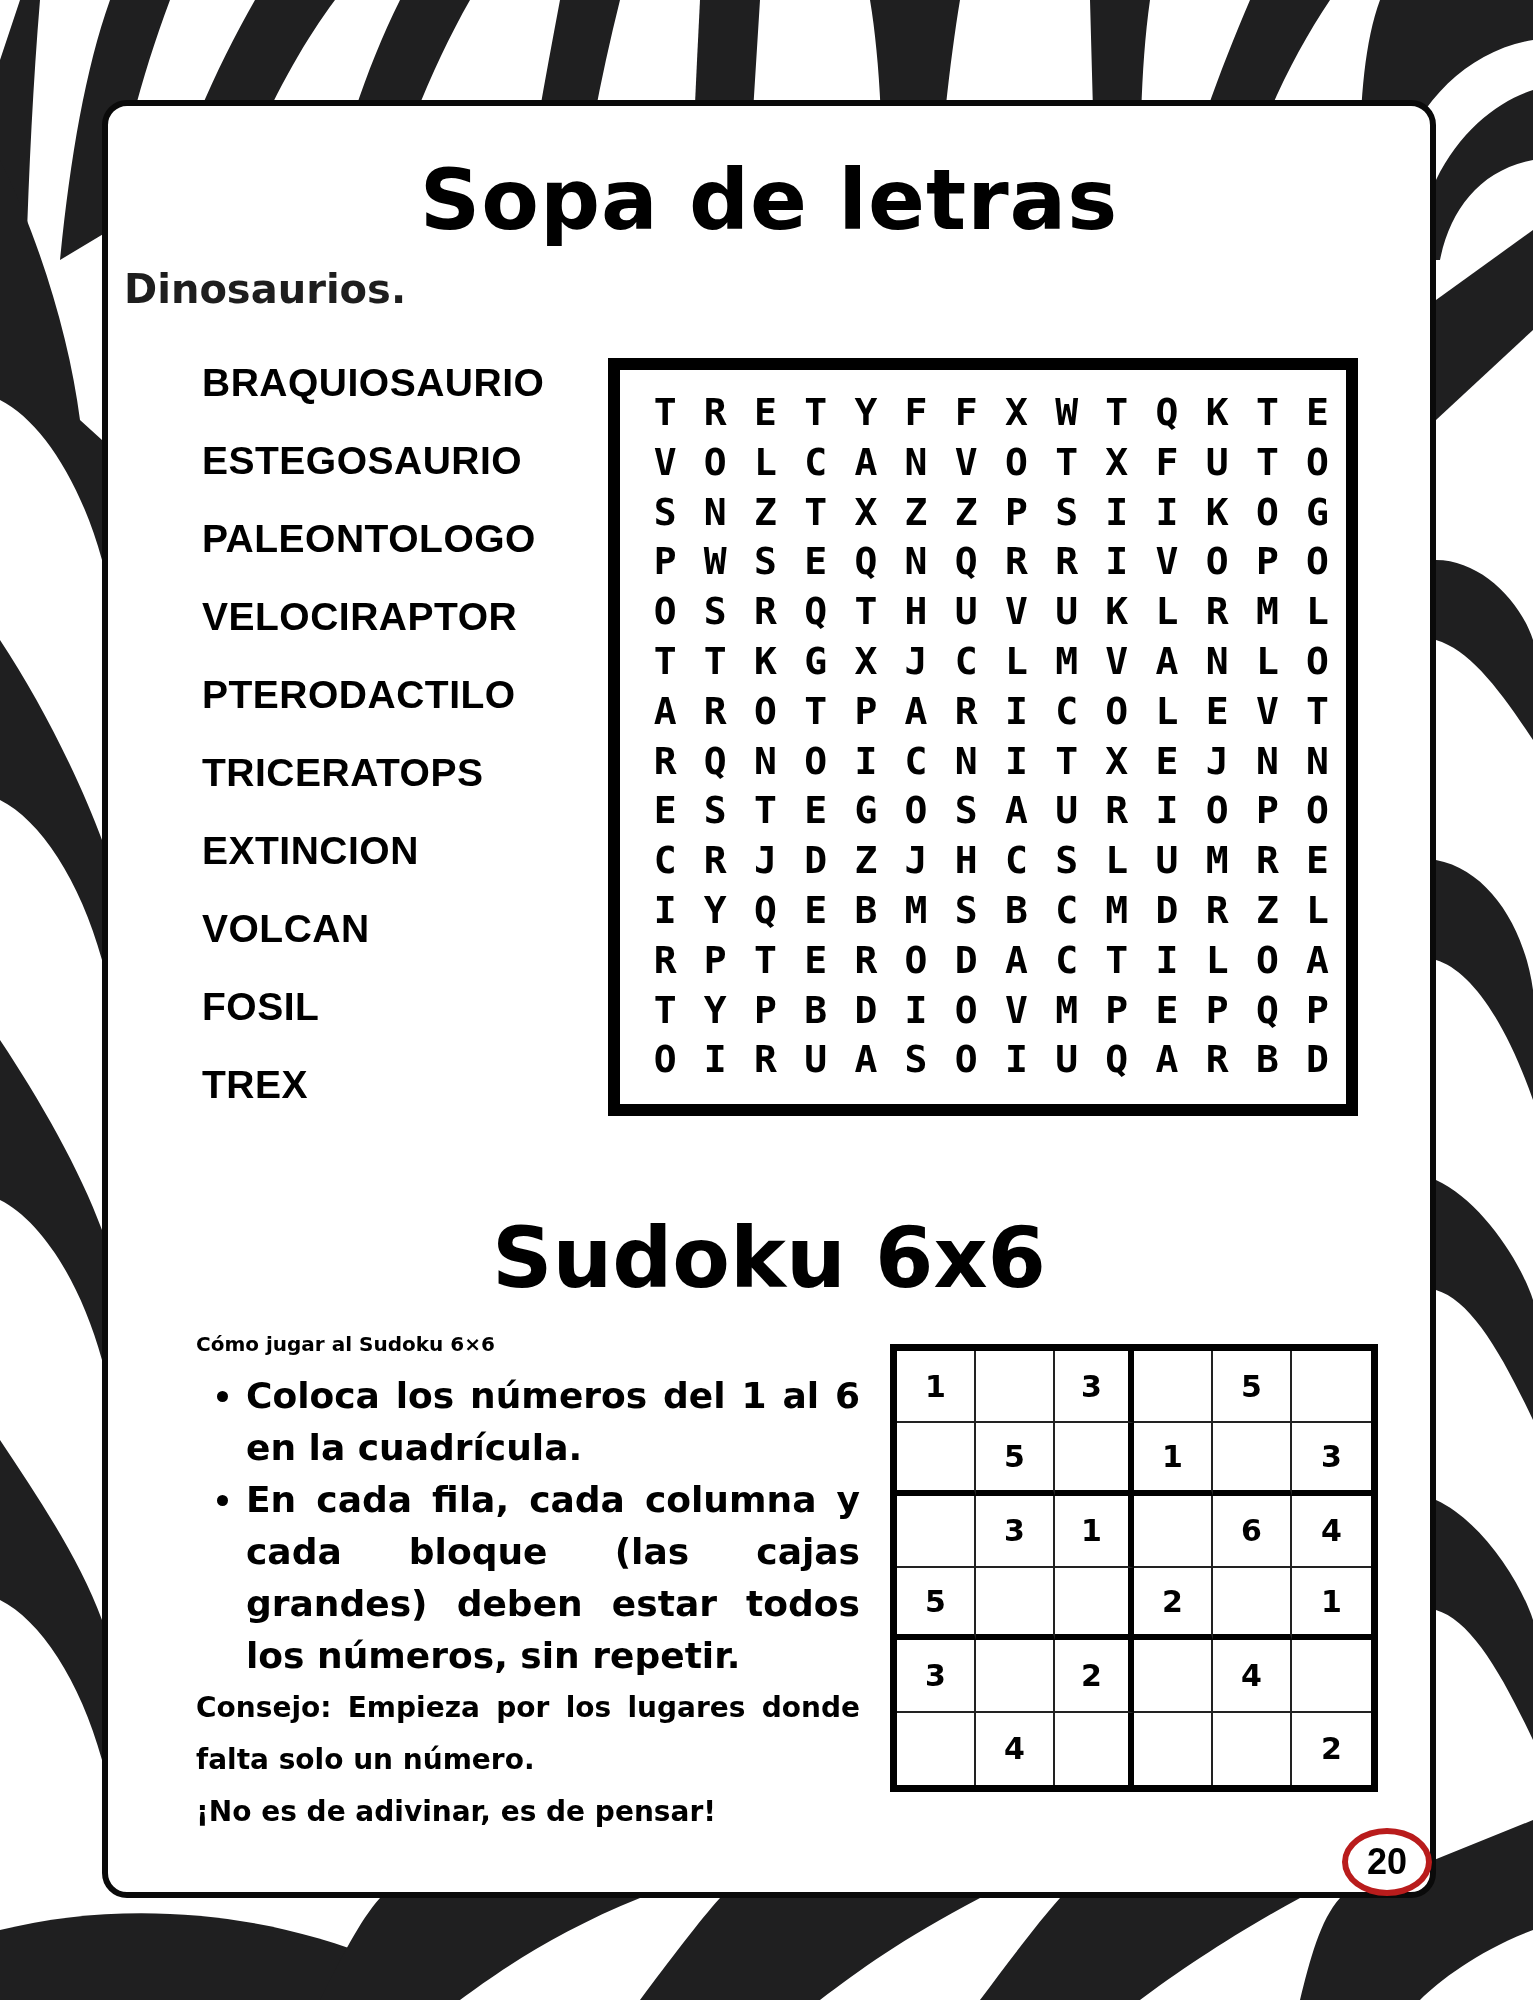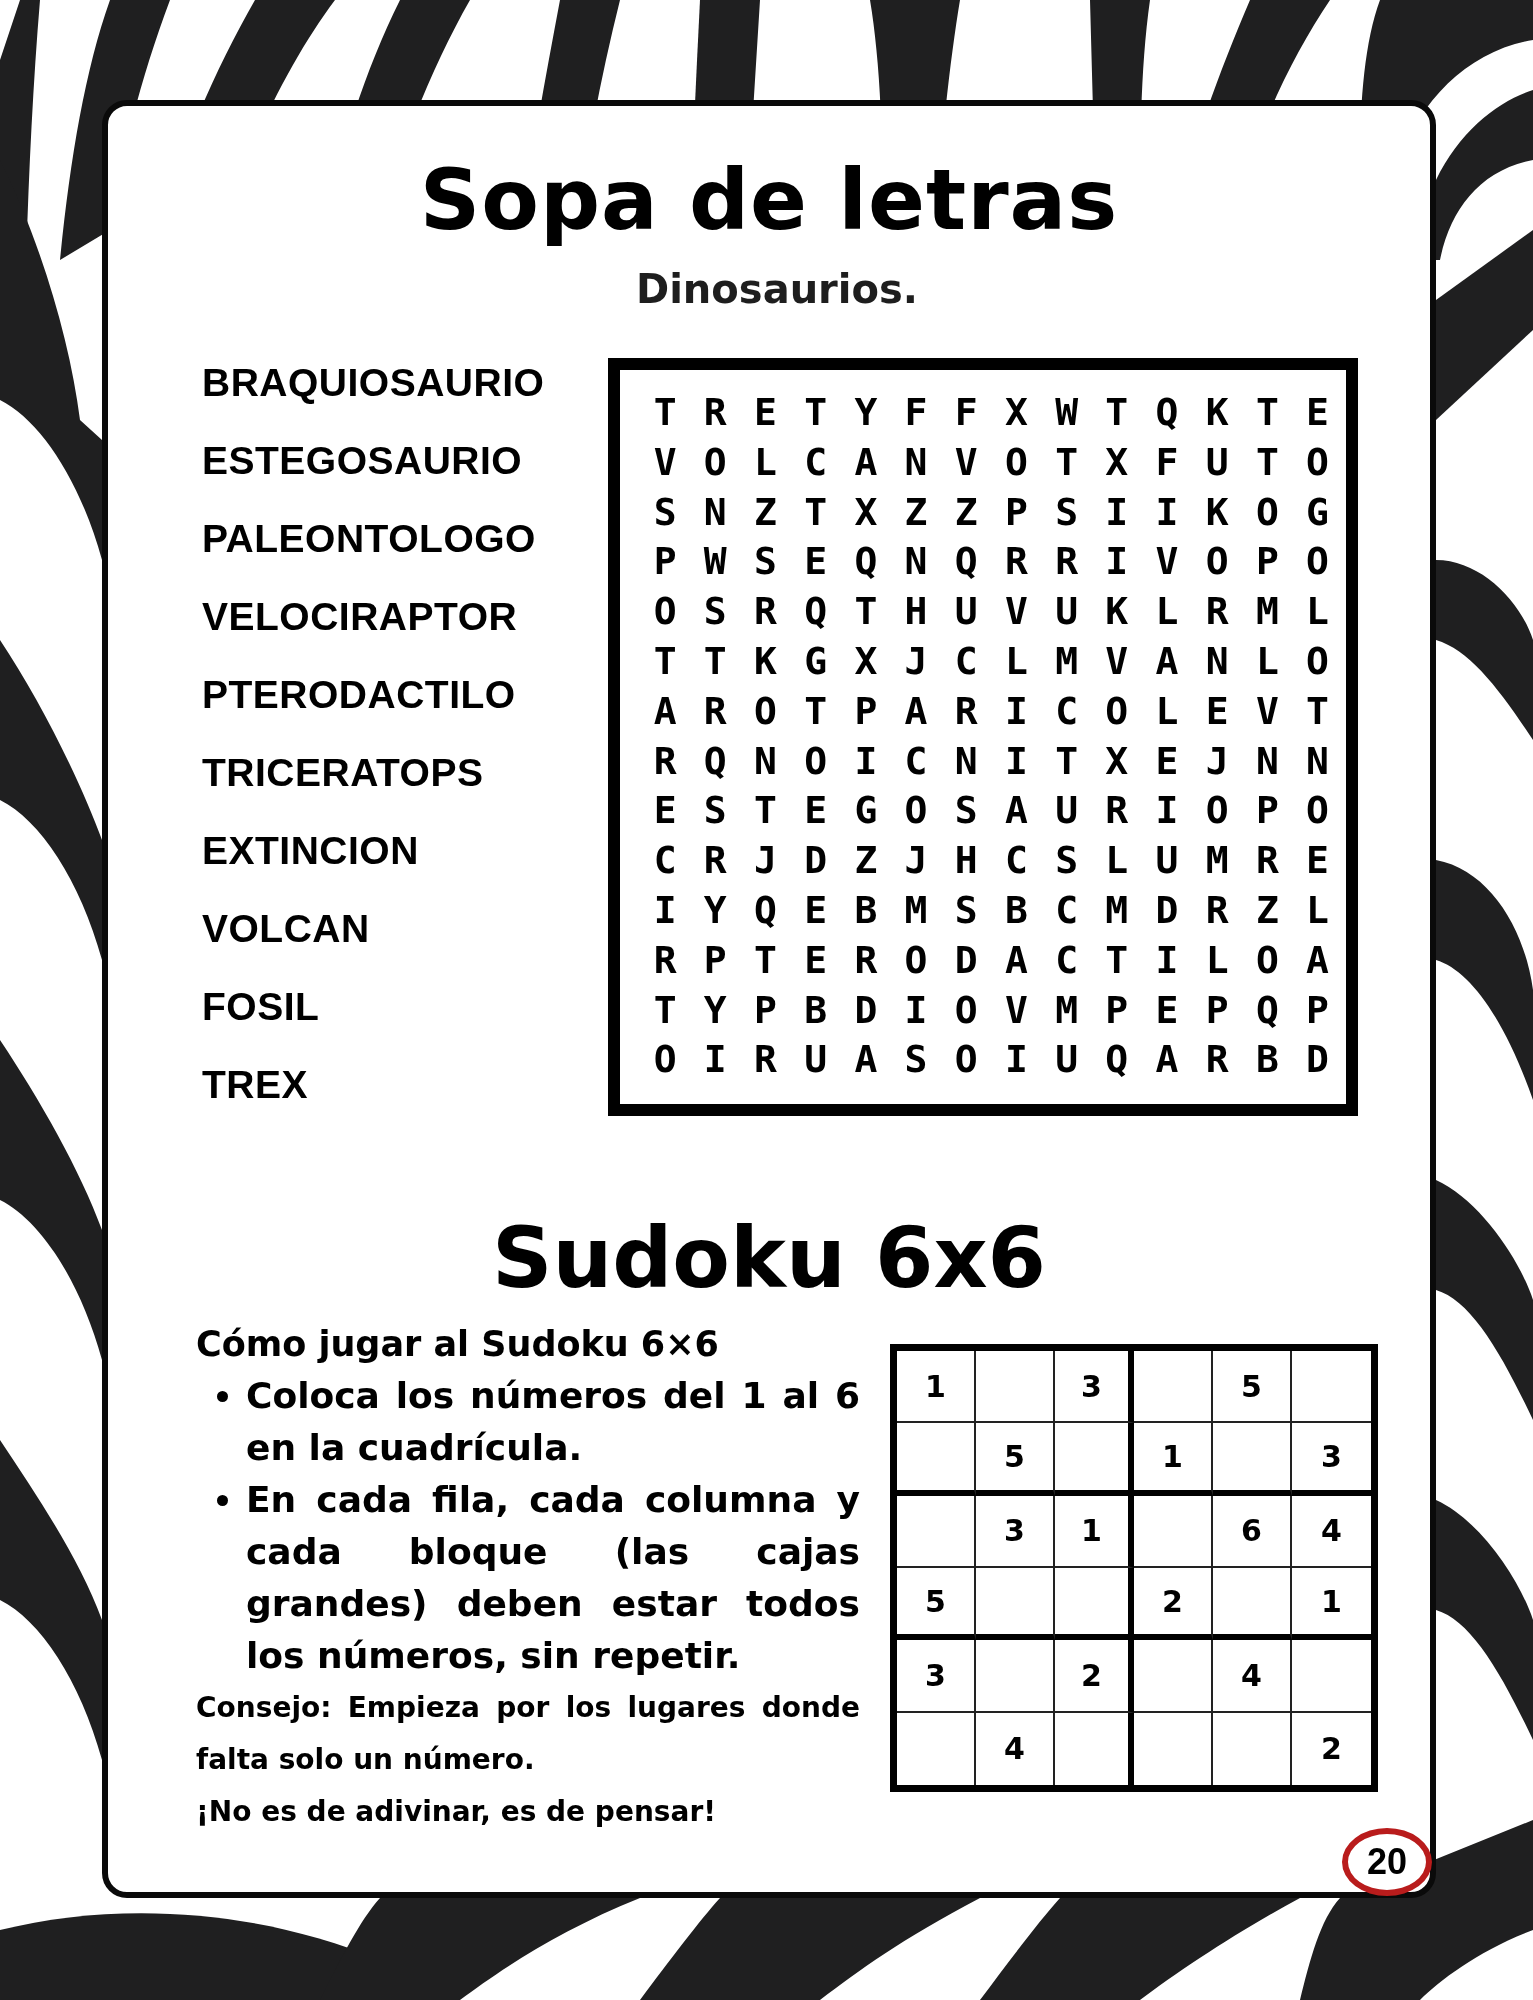--- a/index.html
+++ b/index.html
@@ -1,28 +1,28 @@
 <!DOCTYPE html>
 <html><head>
 <meta charset="utf-8">
 <style>
   html,body{margin:0;padding:0;}
   body{width:1533px;height:2000px;position:relative;overflow:hidden;background:#fff;font-family:"DejaVu Sans",sans-serif;color:#000;}
   #zebra{position:absolute;left:0;top:0;width:1533px;height:2000px;}
   .card{position:absolute;left:102px;top:100px;width:1334px;height:1798px;background:#fff;border:6px solid #0a0a0a;border-radius:25px;box-sizing:border-box;}
   .title{position:absolute;left:0;right:0;top:45px;text-align:center;font-family:"DejaVu Sans",sans-serif;font-weight:bold;font-size:84px;letter-spacing:1px;}
-  .subtitle{position:absolute;left:16px;right:0;top:160px;text-align:center;font-family:"DejaVu Sans",sans-serif;font-weight:bold;font-size:40px;color:#1e1e1e;}
+  .subtitle{position:absolute;left:16px;right:0;top:160px;text-align:left;font-family:"DejaVu Sans",sans-serif;font-weight:bold;font-size:40px;color:#1e1e1e;}
   .wordlist{position:absolute;left:94px;top:254px;width:380px;}
   .word{font-family:"Liberation Sans",sans-serif;font-weight:bold;font-size:39px;height:78px;line-height:46px;letter-spacing:0.5px;}
   .ws{position:absolute;left:500px;top:252px;width:750px;height:758px;border:12px solid #000;box-sizing:border-box;background:#fff;}
   .ws-grid{position:absolute;left:20px;top:18px;display:grid;grid-template-columns:repeat(14,50.2px);grid-auto-rows:49.8px;}
   .ws-cell{font-family:"DejaVu Sans Mono",monospace;font-weight:bold;font-size:38px;text-align:center;line-height:49.8px;}
   .sudoku-title{position:absolute;left:0;right:0;top:1103px;text-align:center;font-family:"DejaVu Sans",sans-serif;font-weight:bold;font-size:84px;}
   .howto{position:absolute;left:88px;top:1212px;width:664px;font-family:"DejaVu Sans",sans-serif;font-weight:bold;font-size:28px;line-height:52px;}
-  .howto .head{font-size:35px;}
+  .howto .head{font-size:20px;}
   .howto ul{margin:0;padding:0 0 0 50px;}
   .howto li{font-size:36px;text-align:justify;list-style:disc;}
   .howto .tip{text-align:justify;text-align-last:left;}
   .sudoku{position:absolute;left:782px;top:1238px;width:488px;height:448px;border:7px solid #000;box-sizing:border-box;display:grid;grid-template-columns:repeat(6,1fr);grid-template-rows:repeat(6,1fr);}
   .sd-cell{border-right:2px solid #222;border-bottom:2px solid #222;display:flex;align-items:center;justify-content:center;font-family:"DejaVu Sans",sans-serif;font-weight:bold;font-size:30px;}
   .sd-cell.c2{border-right:6px solid #000;}
   .sd-cell.r1,.sd-cell.r3{border-bottom:6px solid #000;}
   .sd-cell.c5{border-right:none;}
   .sd-cell.r5{border-bottom:none;}
   .page-num{position:absolute;left:1234px;top:1722px;width:90px;height:68px;border:6px solid #b91c1c;border-radius:50%;background:#fff;box-sizing:border-box;display:flex;align-items:center;justify-content:center;font-family:Liberation Sans, sans-serif;font-weight:bold;font-size:36px;}

